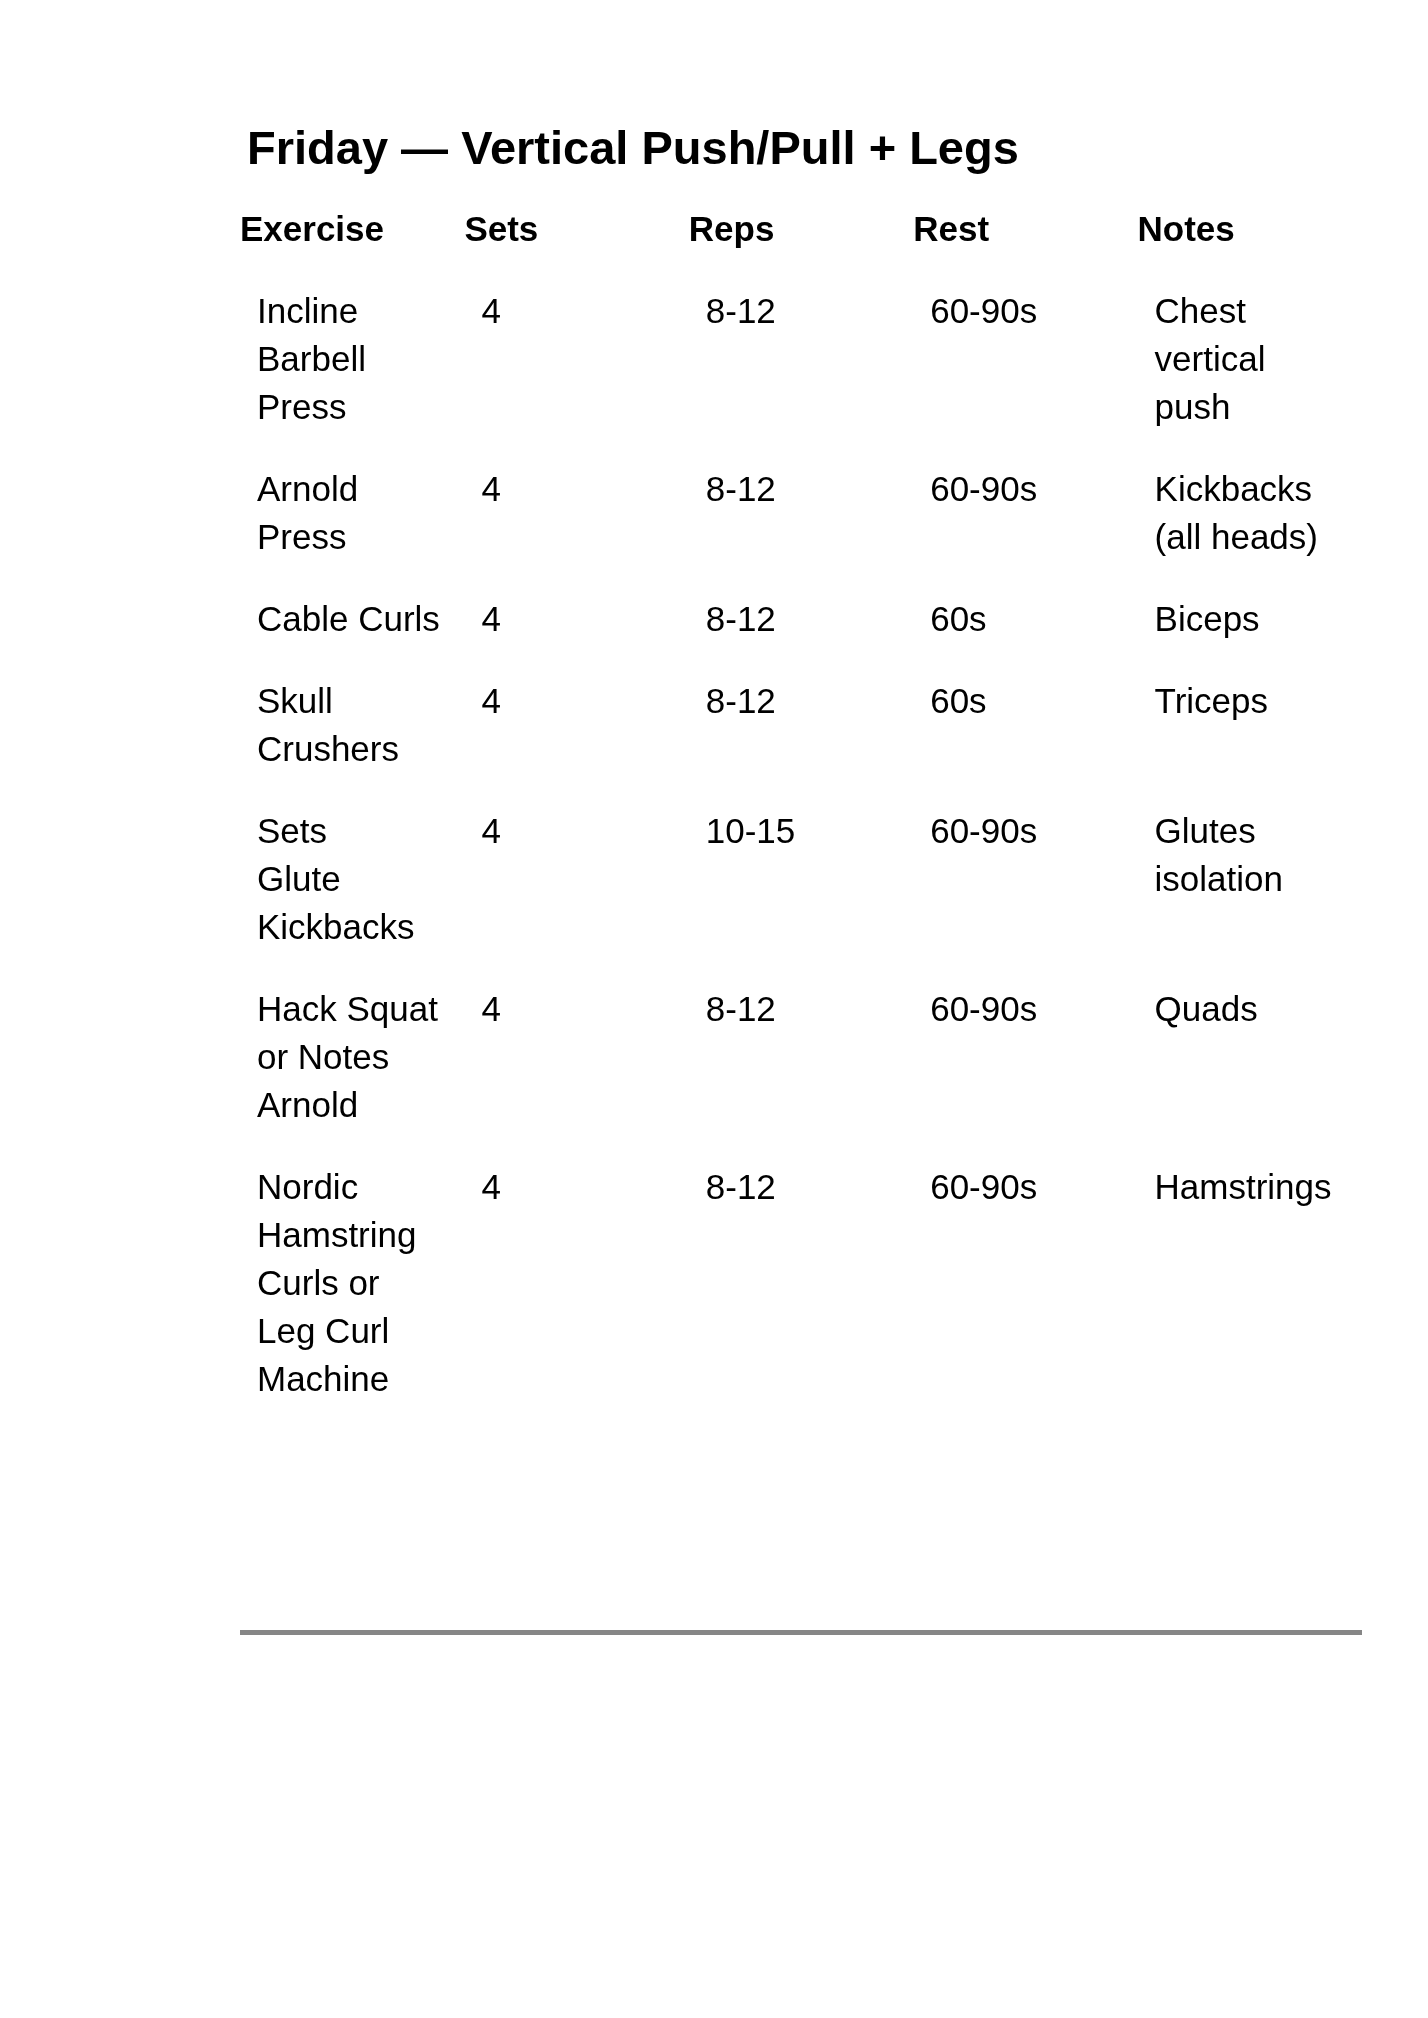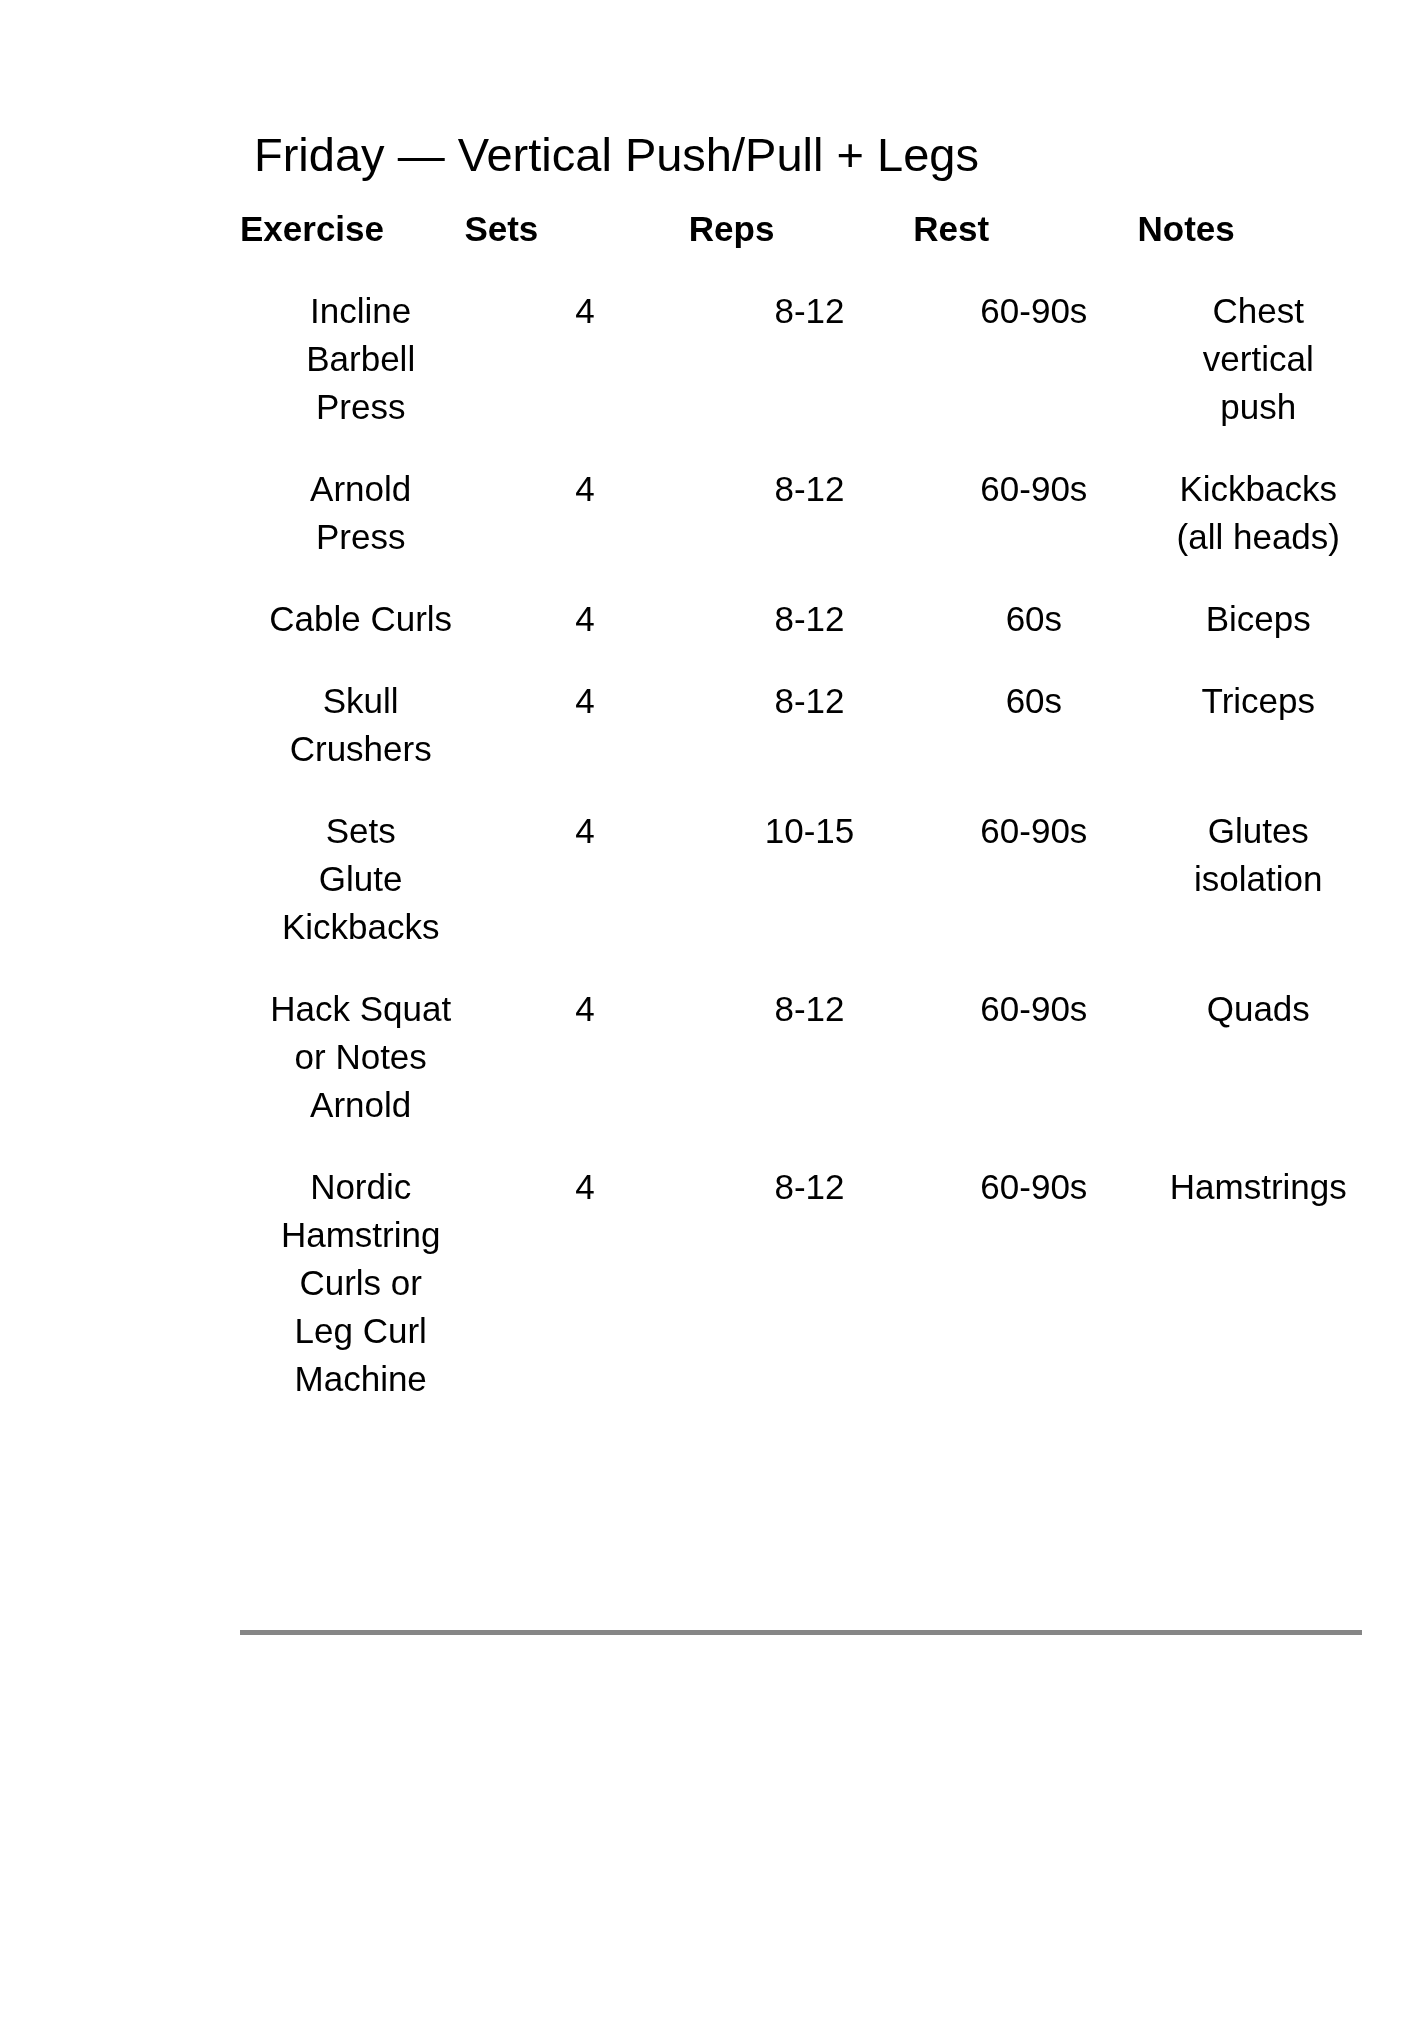--- a/index.html
+++ b/index.html
@@ -13,23 +13,23 @@
     height: 2018px;
     background: #ffffff;
     color: #000000;
     font-family: "Liberation Sans", "DejaVu Sans", sans-serif;
     overflow: hidden;
   }
   .title {
     position: absolute;
     left: 242px;
     top: 119px;
-    margin: 12px;
+    margin: 5px;
     font-size: 47px;
-    font-weight: normal;
+    font-weight: bold;
     line-height: 1;
     white-space: nowrap;
   }
   table.plan {
     position: absolute;
     left: 240px;
     top: 205px;
     width: 1122px;
     border-collapse: collapse;
     table-layout: fixed;
@@ -39,21 +39,21 @@
     font-weight: bold;
     line-height: 48px;
     text-align: left;
     vertical-align: top;
     padding: 0 0 17px 0;
   }
   table.plan td {
     font-size: 35px;
     font-weight: normal;
     line-height: 48px;
-    text-align: center;
+    text-align: left;
     vertical-align: top;
     padding: 17px 0 17px 17px;
   }
   table.plan td .cell-line {
     white-space: nowrap;
   }
   .divider {
     position: absolute;
     left: 240px;
     top: 1630px;

